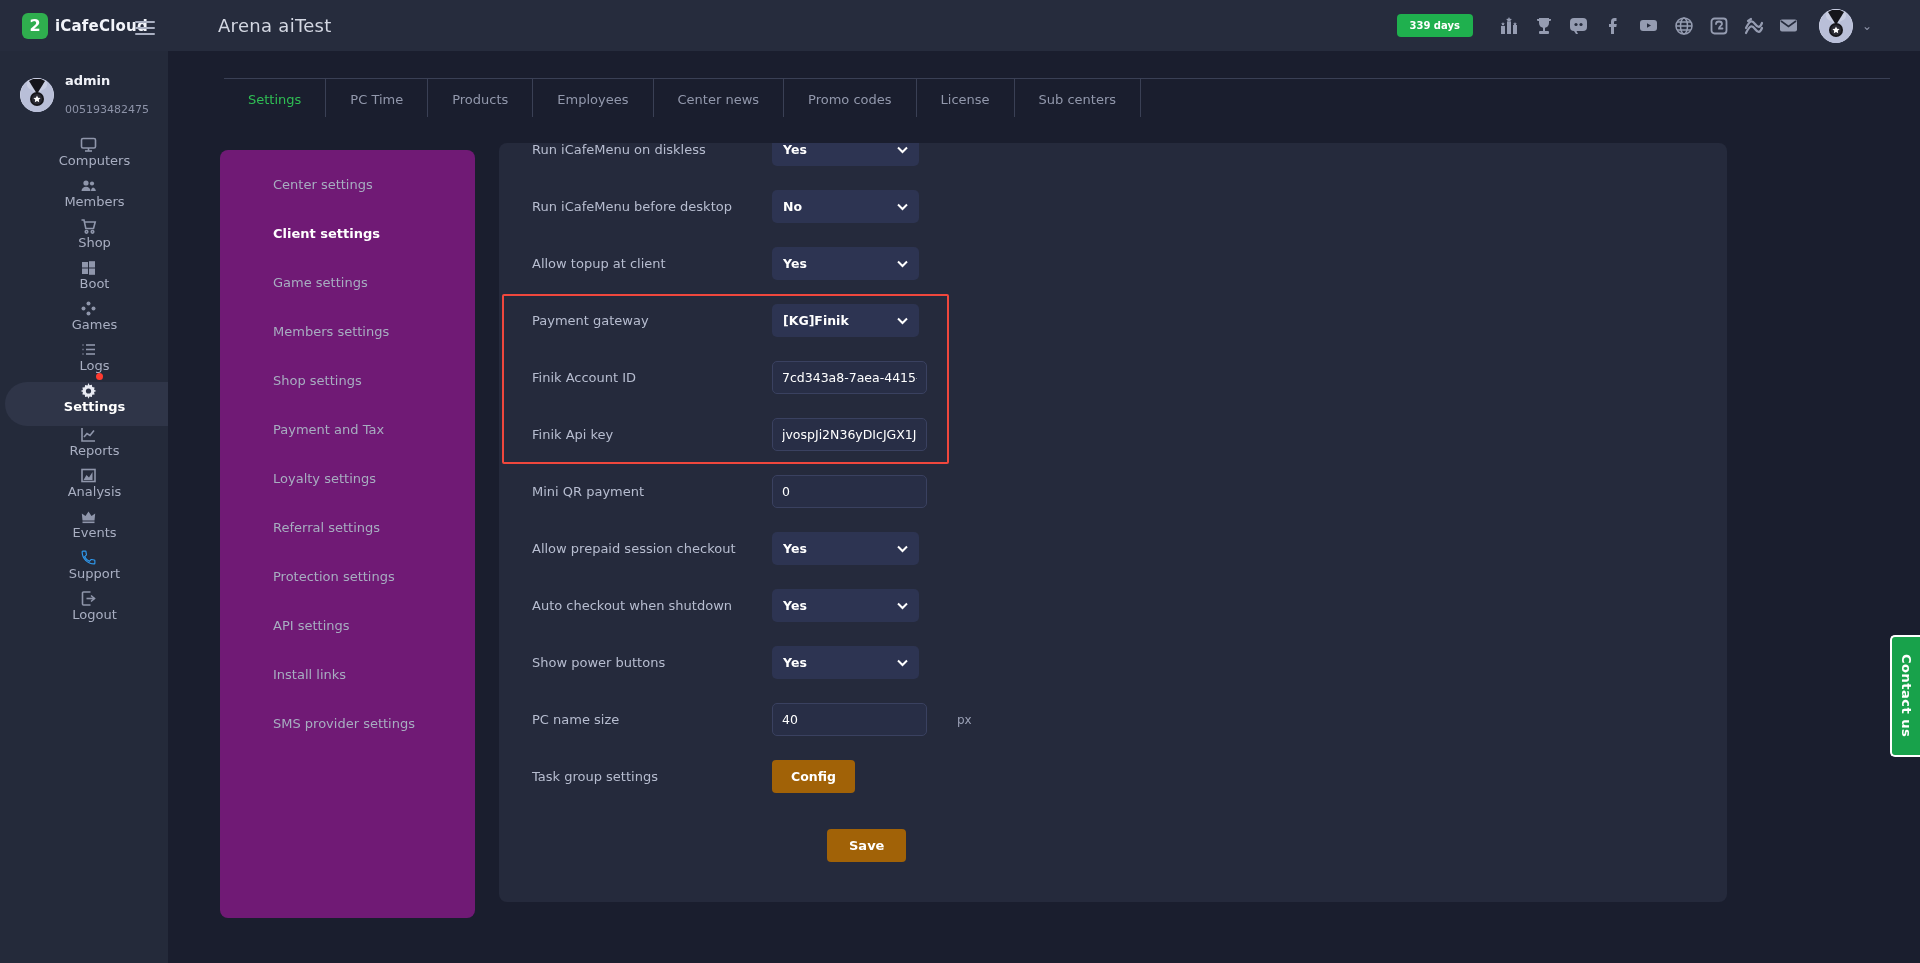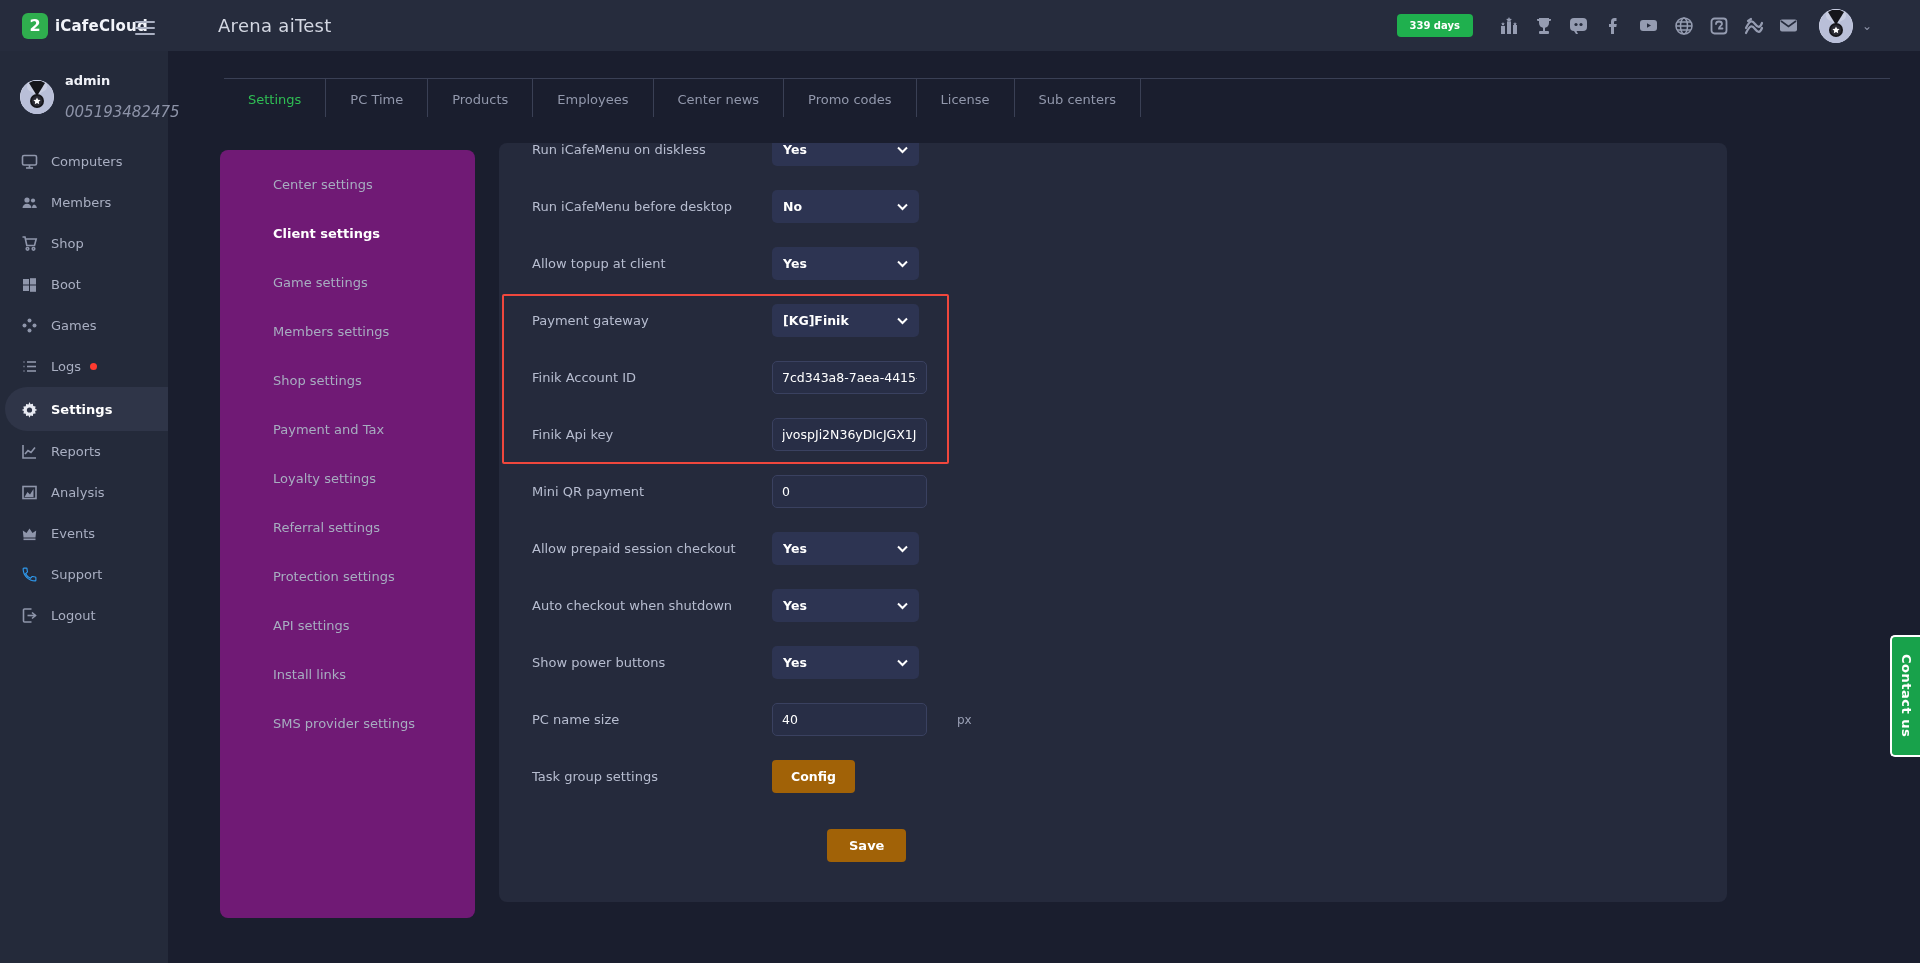--- a/index.html
+++ b/index.html
@@ -42,25 +42,25 @@
 
   
   .sidebar {
     position:absolute; top:51px; left:0; bottom:0; width:168px;
     background:#242a3a; z-index:4;
   }
   .profile { display:flex; align-items:center; padding:22px 0 0 20px; }
   .profile .avatar { width:34px; height:34px; margin-left:0; }
   .profile-text { margin-left:11px; }
   .profile-name { color:#f0f2f8; font-weight:bold; font-size:13px; }
-  .profile-id { color:#8d93a8; font-size:15px; margin-top:15px;font-style:italic; }
+  .profile-id { color:#8d93a8; font-size:11px; margin-top:15px; }
   .nav { margin-top:20px; }
   .nav-item {
     height:41px; display:flex; align-items:center; padding-left:21px;
-    color:#a9afc2; font-size:13px; cursor:pointer; position:relative;
+    color:#a9afc2; font-size:13px; cursor:pointer; position:relative;flex-direction:column;
   }
   .nav-item .ico { width:17px; height:17px; margin-right:13px; display:flex; align-items:center; justify-content:center; }
   .nav-item .ico svg { stroke:#8f96ab; fill:none; stroke-width:1.6; }
   .nav-item.active {
     background:#2f3548; color:#ffffff; font-weight:bold;
     margin-left:5px; padding-left:16px; border-radius:22px 0 0 22px; height:44px;
   }
   .nav-item.active .ico svg { stroke:#e8eaf2; }
   .nav-item .ico.filled svg { fill:#8f96ab; stroke:none; }
   .nav-item.active .ico.filled svg { fill:#e8eaf2; }

